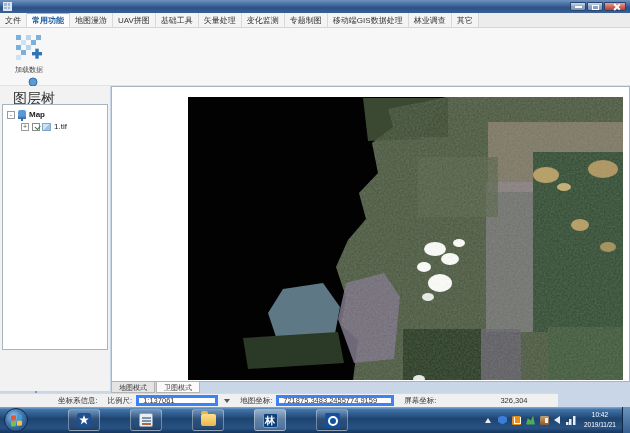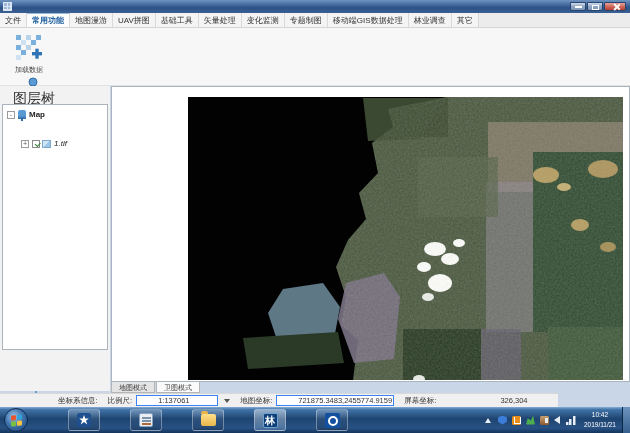--- a/index.html
+++ b/index.html
@@ -38,21 +38,21 @@
   .tool-btn { width:46px; min-width:42px; height:52px; display:flex; flex-direction:column; align-items:center;
     justify-content:flex-start; margin-right:2px; border-radius:3px; }
   .tool-btn svg { width:32px; height:32px; display:block; }
   .tool-label { font-size:7px; color:#444; margin-top:2px; white-space:nowrap; }
 
   
   .left-panel { position:absolute; left:0; top:86px; width:110px; height:305px; background:#f2f2f2; }
   .left-title { font-size:14px; color:#333; padding:4px 0 2px 13px; }
   .tree-box { position:absolute; left:2px; top:18px; width:106px; height:246px; background:#fff; border:1px solid #a9b4be; overflow:hidden; }
   .tree-row { display:flex; align-items:center; font-size:8px; color:#222; margin-top:5px; }
-  .tree-row.child { margin-left:14px; margin-top:20px;font-style:italic; }
+  .tree-row.child { margin-left:14px; margin-top:3px; }
   .expander { width:8px; height:8px; border:1px solid #9a9a9a; background:#fff; font-size:7px; line-height:6px;
     text-align:center; color:#555; margin:0 3px 0 4px; flex:none; }
   .pin-icon { width:8px; height:9px; margin-right:3px; flex:none;
     background:linear-gradient(180deg,#5b9bd5 60%,#2f6ca8 100%); border-radius:2px 2px 0 0; position:relative; }
   .pin-icon::after { content:""; position:absolute; left:3px; bottom:-2px; width:1.5px; height:3px; background:#2f6ca8; }
   .checkbox { width:8px; height:8px; border:1px solid #8a8a8a; background:#fff; position:relative; margin-right:2px; flex:none; }
   .checkbox::after { content:""; position:absolute; left:1.5px; top:1px; width:4px; height:2.5px;
     border-left:1.5px solid #2e7d32; border-bottom:1.5px solid #2e7d32; transform:rotate(-50deg); }
   .img-icon { width:9px; height:8px; border:1px solid #7fa8cc; background:linear-gradient(135deg,#cfe4f5 50%,#9cc4e4 50%); margin-right:3px; flex:none; }
   .root-label { font-weight:bold; }
@@ -63,22 +63,22 @@
   
   .map-tabs { position:absolute; left:111px; top:382px; height:11px; display:flex; font-size:7px; color:#333; }
   .map-tab { padding:1px 7px 0 7px; border:1px solid #b5b5b5; border-top:none; background:#e4e4e4; margin-right:1px; }
   .map-tab.active { background:#fafafa; }
 
   
   .statusbar { position:absolute; left:0; top:393px; width:558px; height:14px; background:#f0f0f0;
     border-top:1px solid #d8d8d8; display:flex; align-items:center; font-size:7.5px; color:#333; }
   .statusbar .lbl { margin-left:10px; white-space:nowrap; }
   .statusbar .lbl.first { margin-left:58px; }
-  .val-box { background:#fff; border:1px solid #3b82f6; height:11px; display:flex; align-items:center;
-    padding:0 21px; margin-left:4px; white-space:nowrap; }
+  .val-box { background:#fff; border:3px solid #3b82f6; height:11px; display:flex; align-items:center;
+    padding:0 4px; margin-left:4px; white-space:nowrap; }
   .scale-box { width:82px; }
   .coord-box { width:118px; }
   .dd-arrow { width:0; height:0; border-left:3px solid transparent; border-right:3px solid transparent;
     border-top:4px solid #555; margin-left:6px; }
   .screen-val { margin-left:64px; }
 
   
   .taskbar { position:absolute; left:0; top:407px; width:630px; height:26px;
     background:linear-gradient(180deg,#87aed4 0%,#4173a8 10%,#1e4470 45%,#285284 80%,#15355c 100%); display:flex; align-items:center; }
   .start-orb { width:24px; height:24px; margin-left:4px; border-radius:50%;

